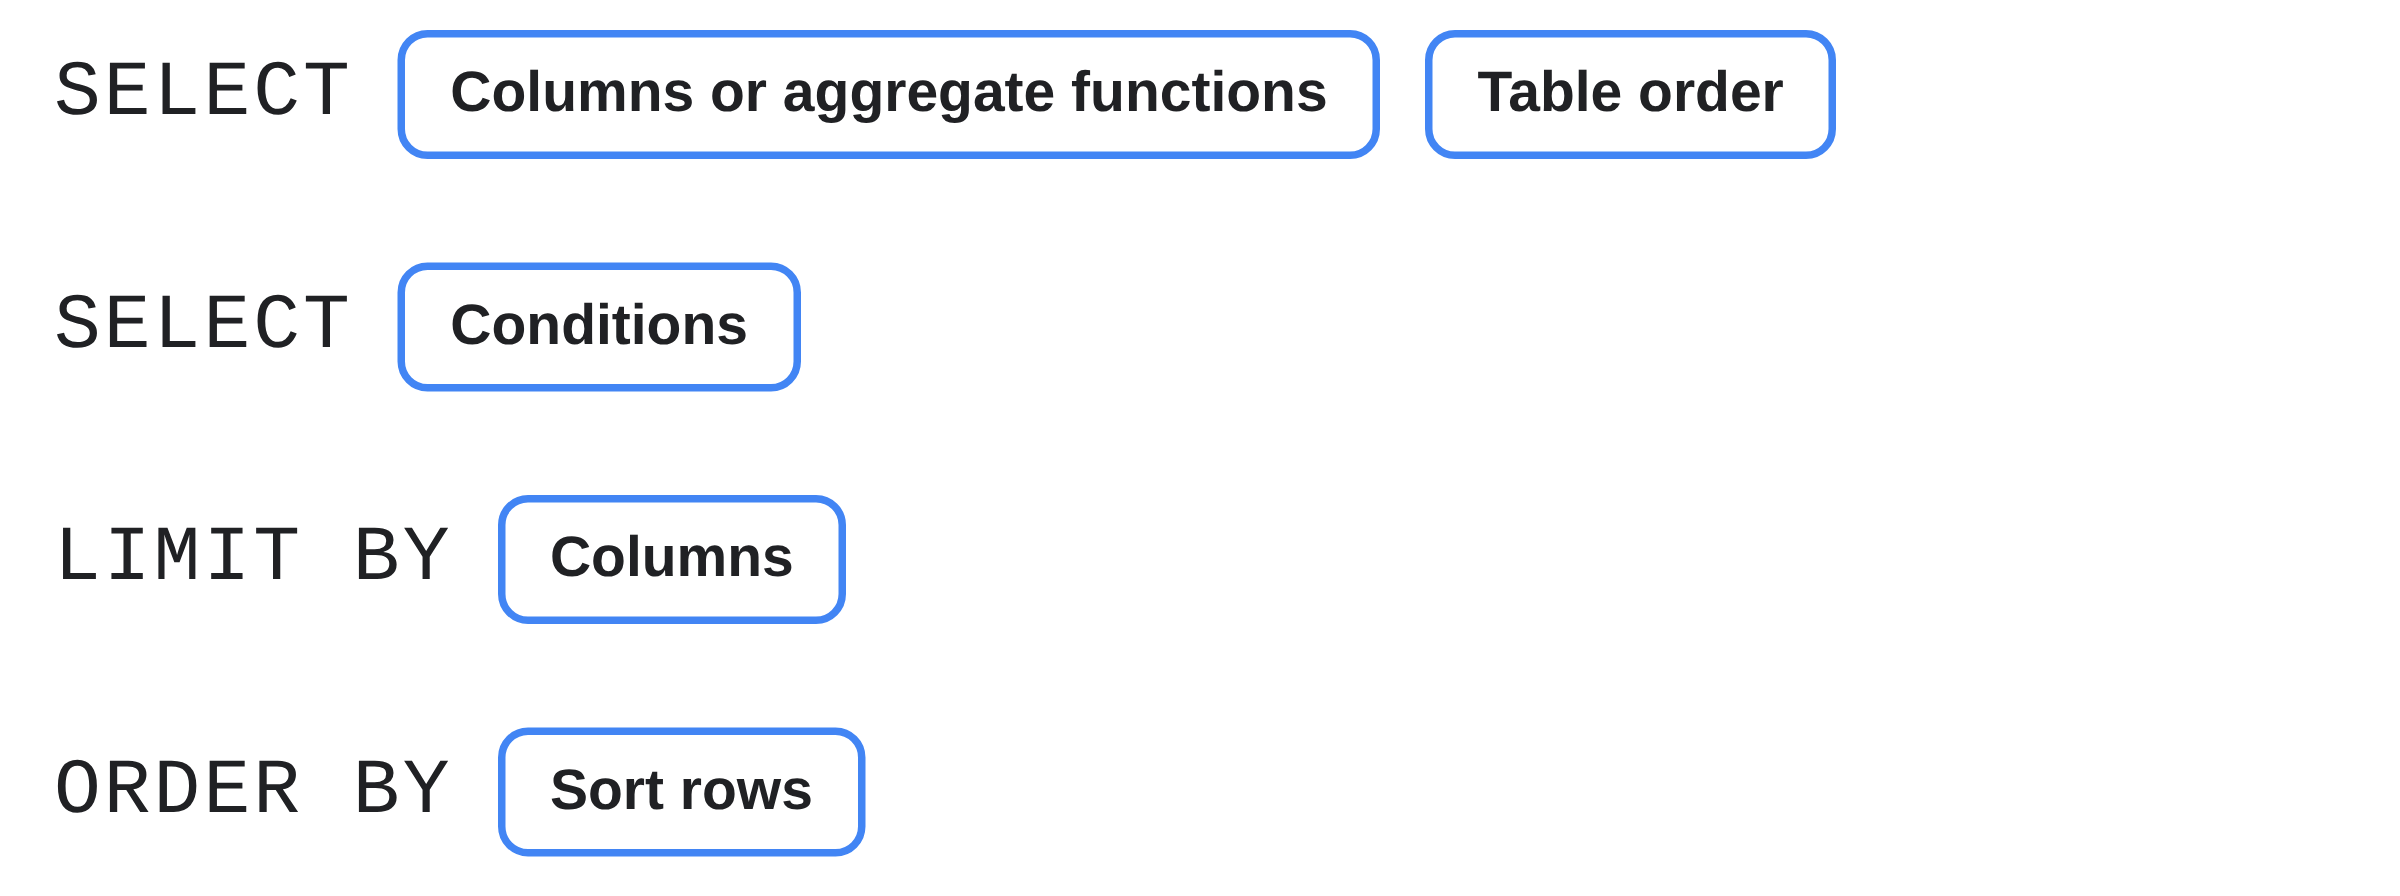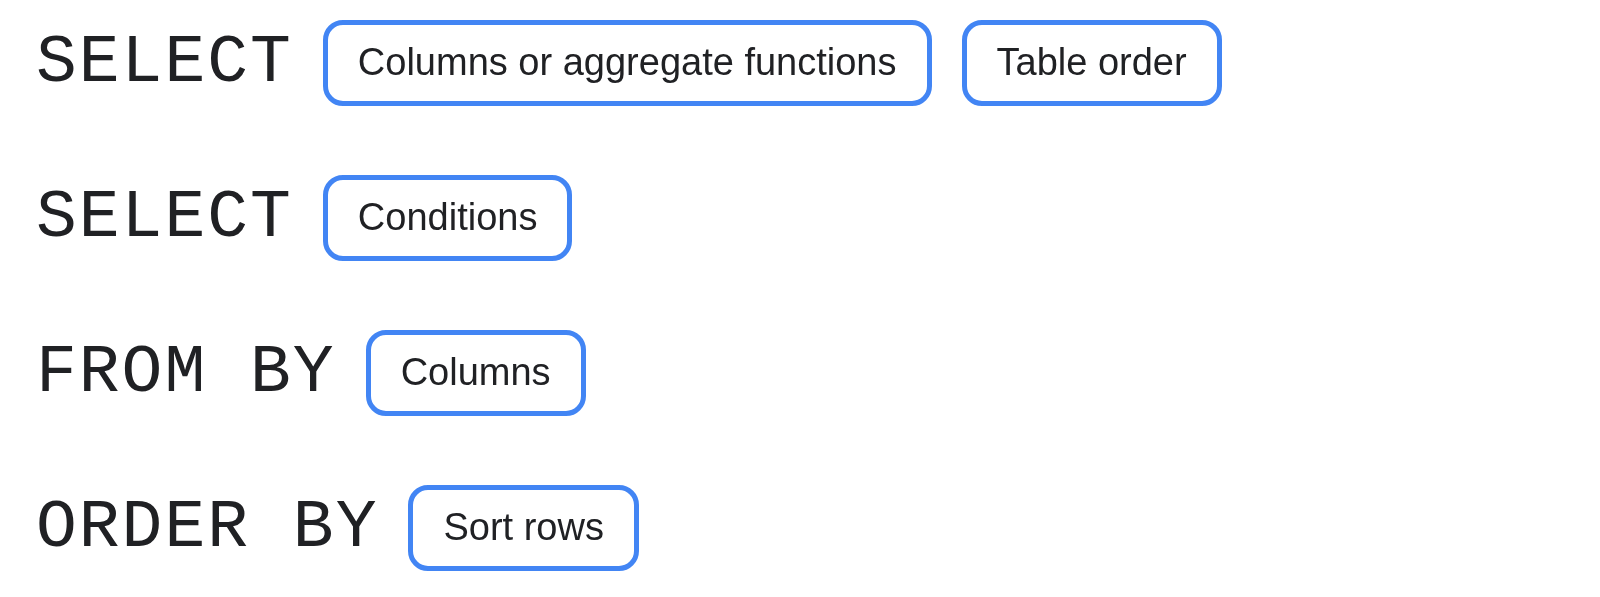--- a/index.html
+++ b/index.html
@@ -23,30 +23,30 @@
     justify-content: space-between;
     padding: 20px 20px 26px 36px;
   }
   .line {
     display: flex;
     align-items: center;
     gap: 30px;
   }
   .kw {
     font-family: "Liberation Mono", "DejaVu Sans Mono", monospace;
-    font-size: 68px;
+    font-size: 52px;
     color: var(--keyword-text);
     letter-spacing: 2px;
     white-space: pre;
     line-height: 1;
   }
   .pill {
     font-family: "Liberation Sans", "DejaVu Sans", sans-serif;
     font-size: 38px;
-    font-weight: 400;
+    font-weight: 700;
     color: var(--pill-text);
     background: var(--background);
     border: 5px solid var(--pill-border);
     border-radius: 20px;
     padding: 16px 30px;
     line-height: 1.15;
     white-space: nowrap;
     display: inline-block;
   }
 </style>
@@ -60,21 +60,21 @@
     <span class="pill">Columns or aggregate functions</span>
     <span class="pill">Table order</span>
   </div>
 
   <div class="line">
     <span class="kw">SELECT</span>
     <span class="pill">Conditions</span>
   </div>
 
   <div class="line">
-    <span class="kw">FROM BY</span>
+    <span class="kw">LIMIT BY</span>
     <span class="pill">Columns</span>
   </div>
 
   <div class="line">
     <span class="kw">ORDER BY</span>
     <span class="pill">Sort rows</span>
   </div>
 
 
 </div>

